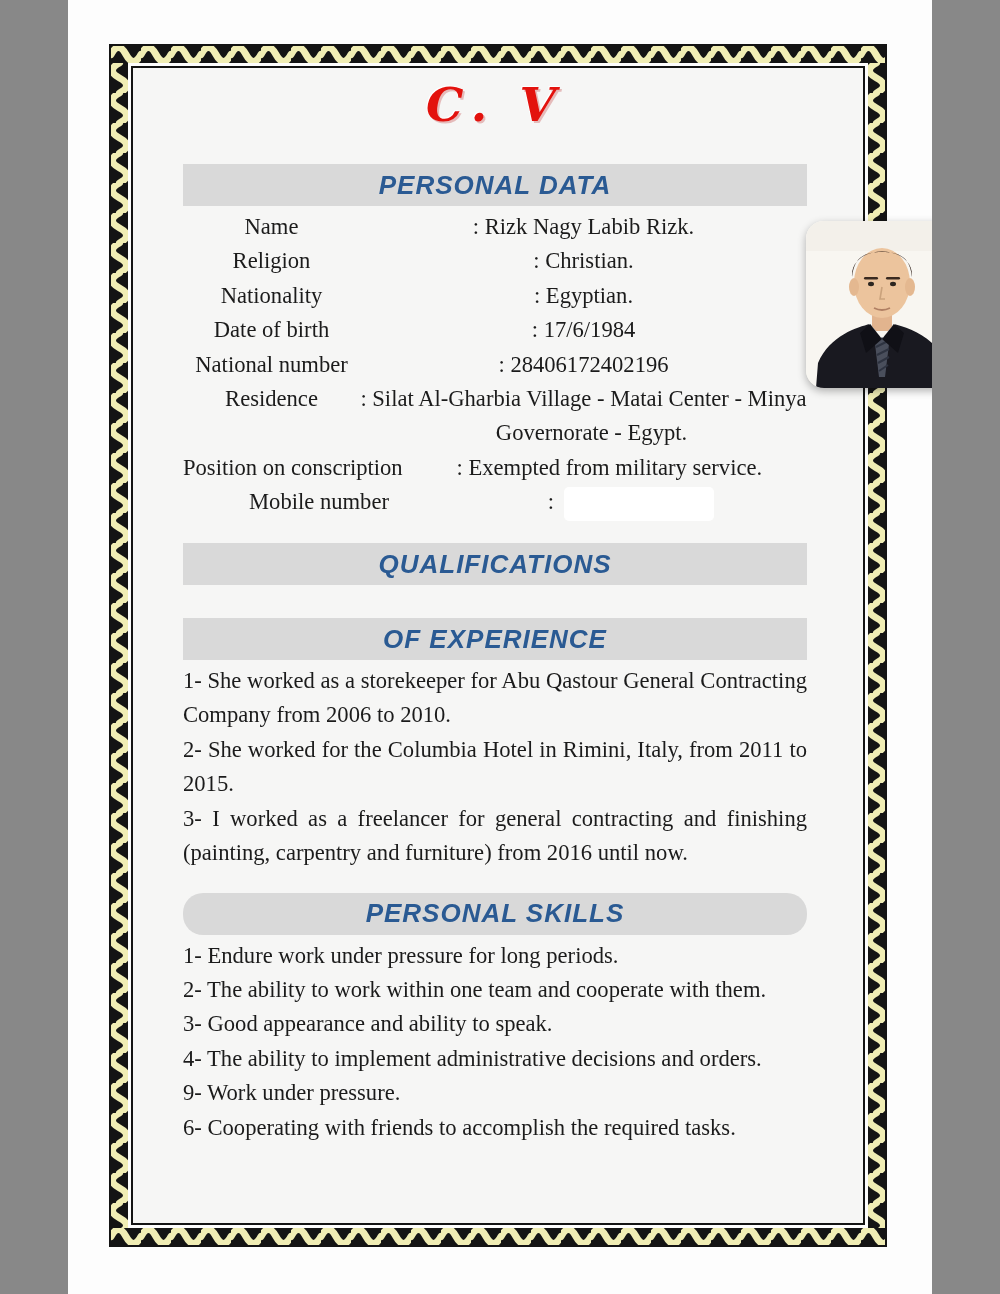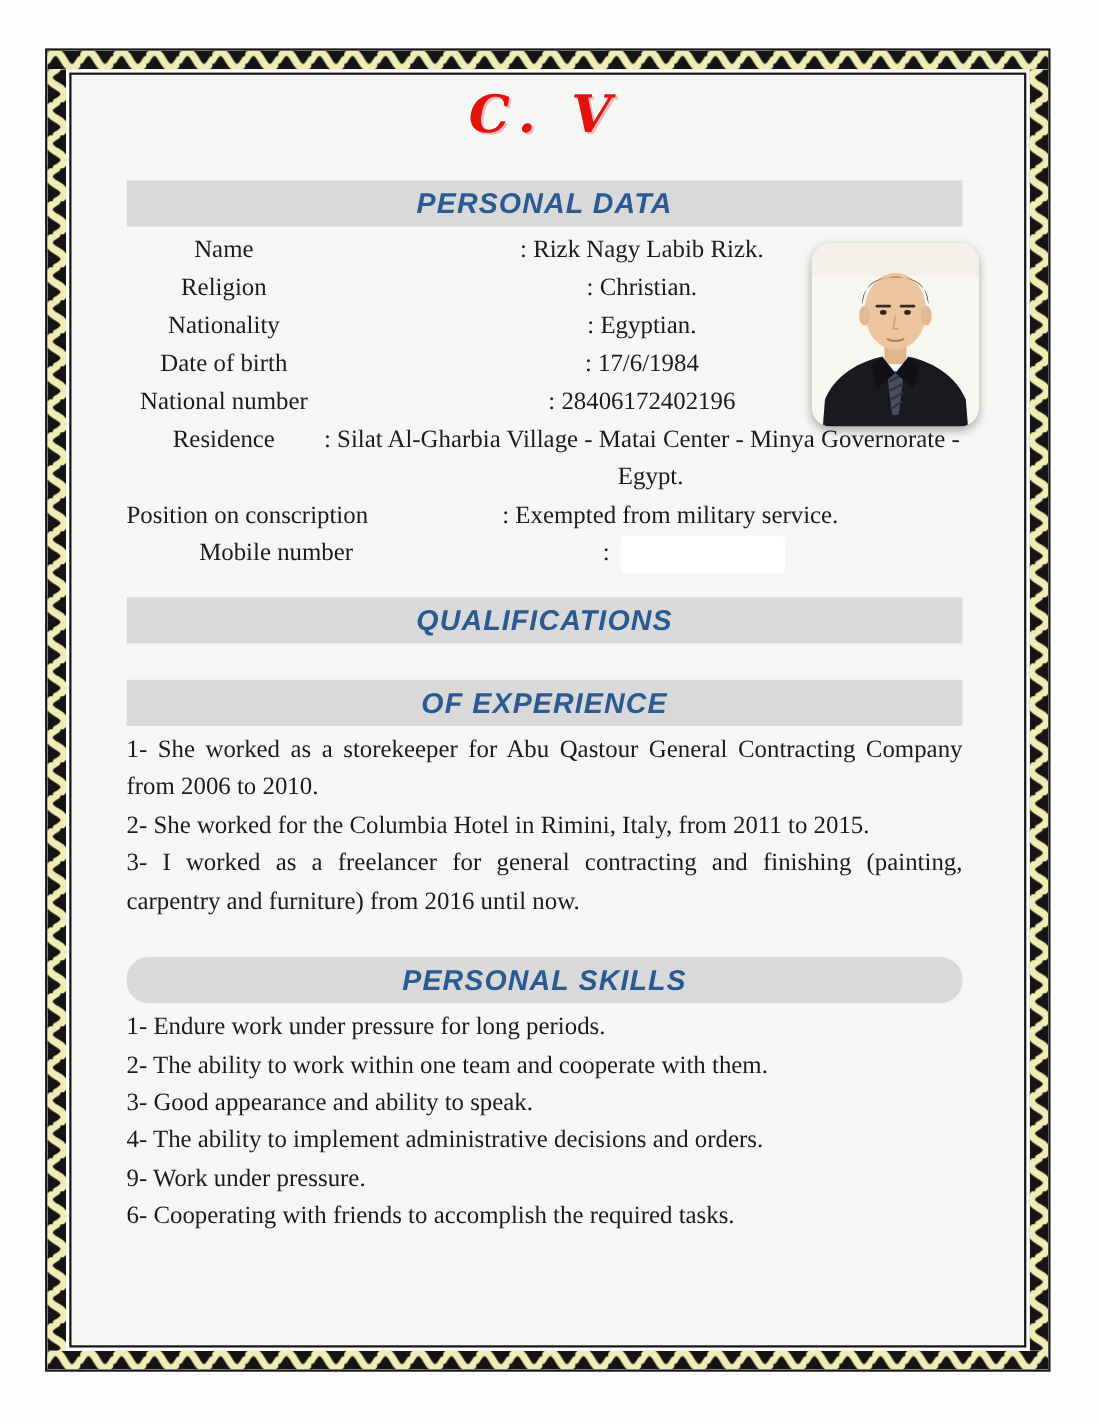--- a/index.html
+++ b/index.html
@@ -8,21 +8,21 @@
     --bar-gray:#d9d9d9;
     --border-black:#141414;
     --ribbon-cream:#f0edb4;
     --content-bg:#f6f6f5;
     --page-bg:#fdfdfd;
     --text-black:#1b1b1b;
   }
   *{margin:0;padding:0;box-sizing:border-box;}
   body{background:#888;}
   .page{
-    position:relative;width:1000px;height:1294px;margin:0 auto;
+    position:relative;width:864px;height:1294px;margin:0 auto;
     background:var(--page-bg);
     font-family:"Liberation Serif", serif;color:var(--text-black);
     overflow:hidden;
   }
   
   .frame{
     position:absolute;left:41px;top:44px;right:45px;bottom:47px;
     border:2px solid var(--border-black);
   }
   .band{position:absolute;display:block;}
@@ -54,21 +54,21 @@
     display:flex;align-items:center;justify-content:center;
   }
   .bar span{
     font-family:"Liberation Sans", sans-serif;
     font-style:italic;font-weight:700;font-size:26px;letter-spacing:1px;
     color:var(--heading-blue);
   }
   .bar-personal{margin-top:28px;}
   .bar-qual{margin-top:22px;}
   .bar-exp{margin-top:33px;}
-  .bar-skills{margin-top:34px;border-radius:20px;}
+  .bar-skills{margin-top:22px;border-radius:20px;}
   
   .personal{margin-top:4px;}
   .pd-row{display:flex;align-items:flex-start;text-align:center;}
   .pd-label{width:177px;flex:0 0 auto;}
   .pd-row.row-wide .pd-label{width:auto;margin-right:9px;}
   .pd-row.row-mobile .pd-label{width:272px;font-family:Liberation Serif, serif;}
   .pd-value{flex:1 1 auto;text-indent:-16px;padding-left:16px;}
   .redaction{
     display:inline-block;width:150px;height:34px;margin-left:10px;
     background:#ffffff;border-radius:5px;vertical-align:middle;

